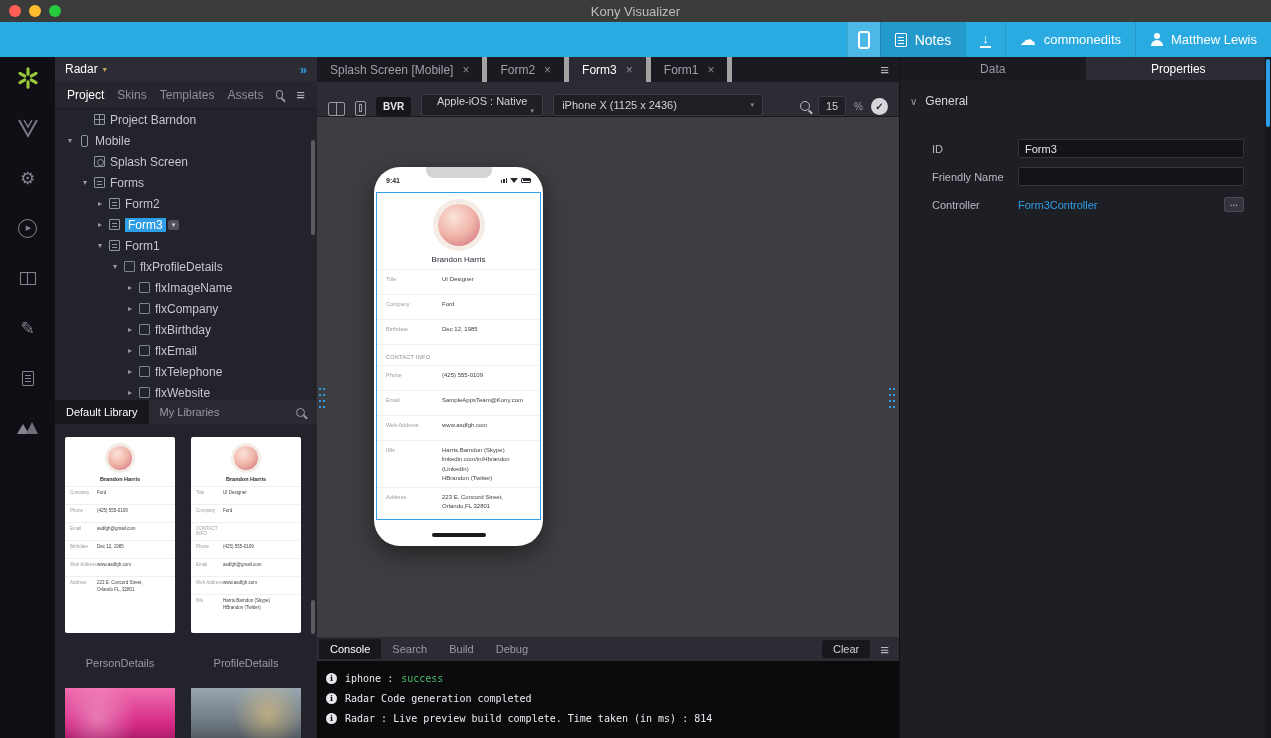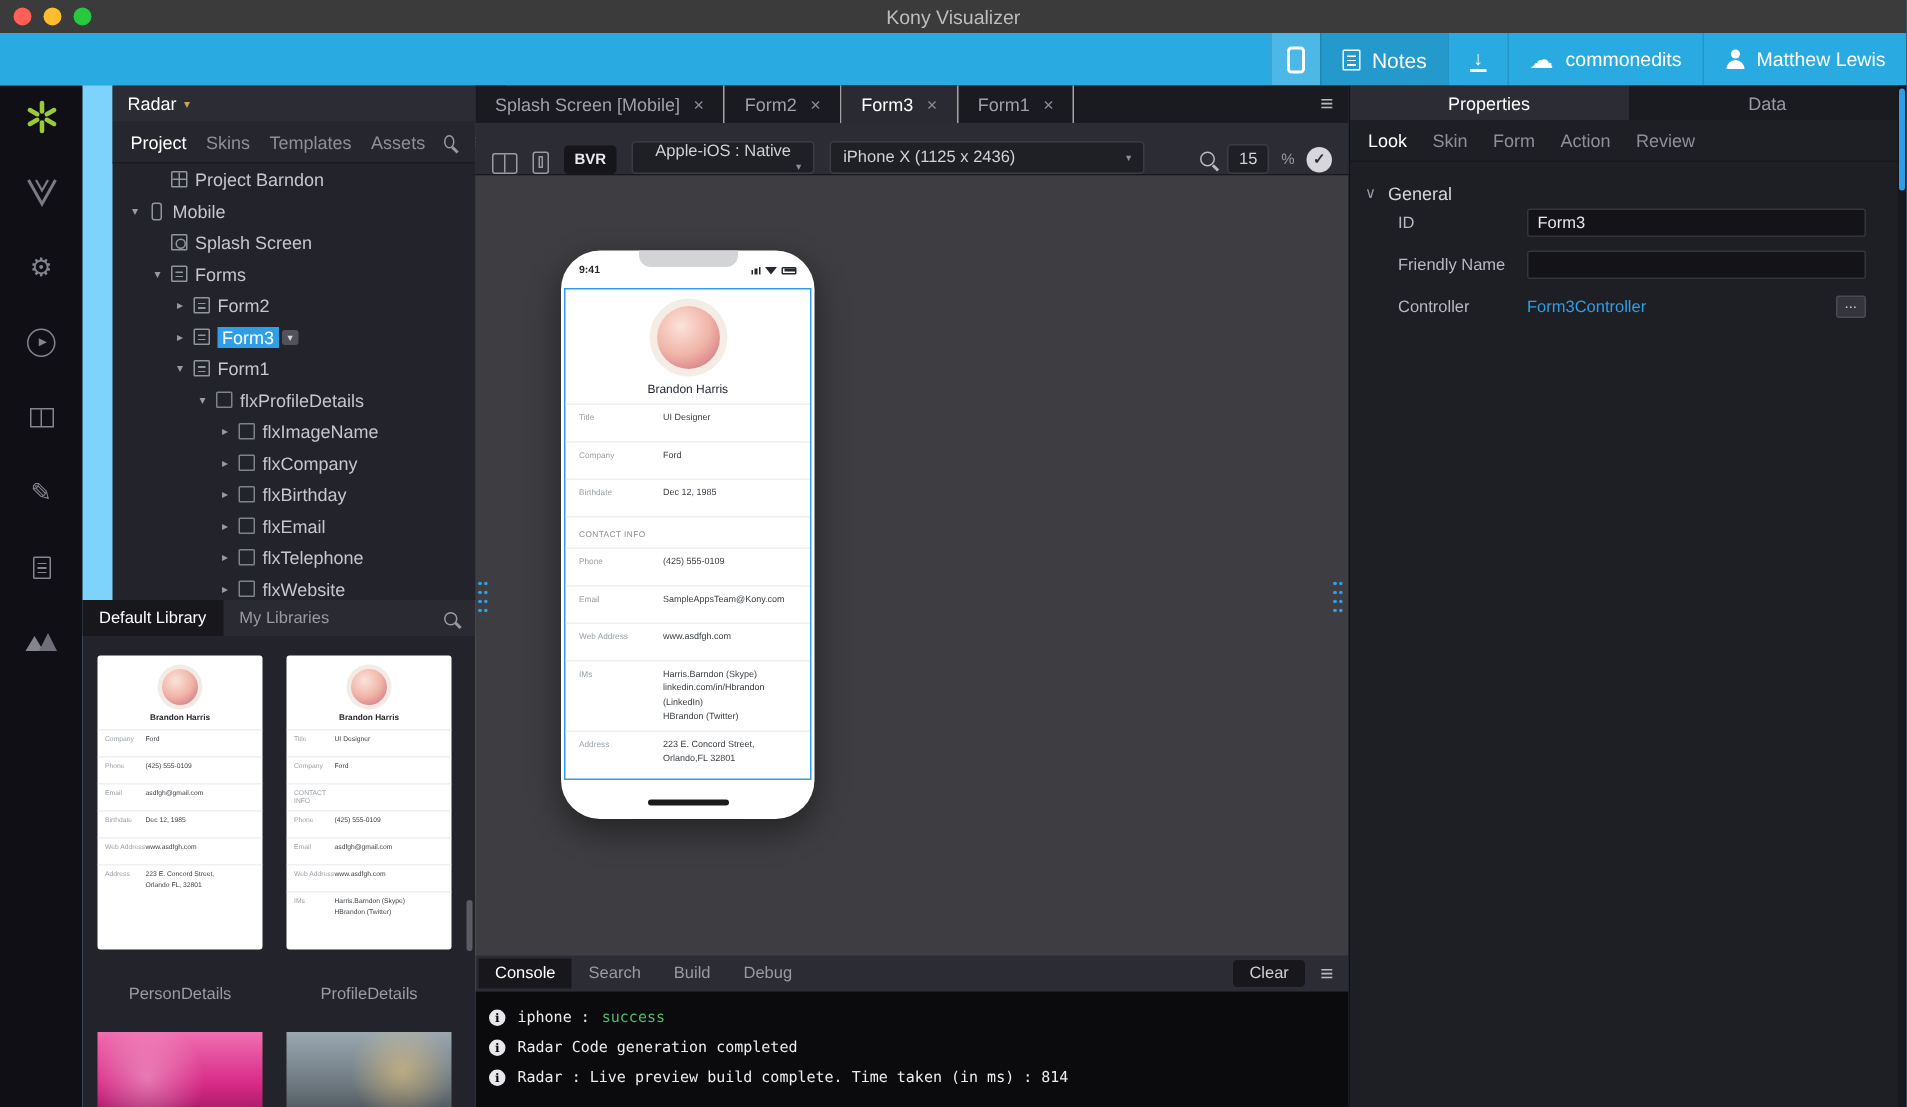--- a/index.html
+++ b/index.html
@@ -45,21 +45,21 @@
   .icon-doc { width:12px; height:15px; border:1px solid #85858f; border-radius:1px; position:relative; }
   .icon-doc::after { content:""; position:absolute; left:2px; right:2px; top:3px; height:8px;
     background:repeating-linear-gradient(#85858f 0 1px, transparent 1px 3px); }
   .icon-mountain { position:relative; width:22px; height:12px; }
   .icon-mountain::before { content:""; position:absolute; left:0; bottom:0; border-left:6px solid transparent;
     border-right:6px solid transparent; border-bottom:10px solid #85858f; }
   .icon-mountain::after { content:""; position:absolute; left:9px; bottom:0; border-left:6px solid transparent;
     border-right:6px solid transparent; border-bottom:12px solid #6f6f79; }
 
   
-  .explorer { position:absolute; left:55px; top:57px; width:262px; height:343px; background:#23232b; overflow:hidden;margin-left:20px; }
+  .explorer { position:absolute; left:55px; top:57px; width:262px; height:343px; background:#23232b; overflow:hidden; }
   .radar-bar { height:24px; background:#2c2c34; display:flex; align-items:center; padding:0 10px;
                font-size:12px; color:#fff; gap:5px; }
   .radar-caret { font-size:8px; color:#c9a35a; }
   .dbl-chev { margin-left:auto; color:#2e9fe6; font-size:13px; font-weight:bold; }
   .explorer-tabs { height:28px; display:flex; align-items:center; gap:13px; padding:0 12px; font-size:12px;
                    color:#8f8f99; background:#26262e; border-bottom:1px solid #1b1b21; }
   .explorer-tabs .etabitem.active { color:#fff; }
   .mag { width:9px; height:9px; border:1.5px solid #9a9aa3; border-radius:50%; position:relative; display:inline-block; }
   .mag::after { content:""; position:absolute; width:5px; height:1.5px; background:#9a9aa3;
                 transform:rotate(45deg); right:-4px; bottom:-2px; }
@@ -112,21 +112,21 @@
       radial-gradient(circle at 30% 35%, rgba(255,255,255,0.35), transparent 40%),
       linear-gradient(180deg,#f06eb0 0%, #d62a86 40%, #8e1257 72%, #2c0a1e 100%); }
   .thumb2 { left:136px; background:
       radial-gradient(circle at 70% 30%, rgba(255,210,120,0.5), transparent 35%),
       linear-gradient(180deg,#9aa7b0 0%, #6d7880 40%, #3a4046 75%, #22262a 100%); }
   .lscroll { position:absolute; right:2px; top:200px; width:4px; height:34px; background:#8a8a93; opacity:.55; border-radius:2px; }
 
   
   .center { position:absolute; left:317px; top:57px; width:582px; bottom:0; background:#3e3e42; }
   .etabs { height:25px; background:#1a1a21; display:flex; align-items:stretch; font-size:12px; color:#9fa0a8; }
-  .etab { display:flex; align-items:center; gap:9px; padding:0 13px; border-right:1px solid #a3a3a3; }
+  .etab { display:flex; align-items:center; gap:9px; padding:0 13px; border-right:5px solid #a3a3a3; }
   .etab.active { background:#2a2a32; color:#fff; }
   .etab .x { color:#8a8a93; font-size:12px; }
   .etabs-menu { margin-left:auto; align-self:center; margin-right:10px; }
 
   .toolbar { height:35px; background:#2c2c34; display:flex; align-items:flex-end; padding:0 11px; gap:10px;
              border-bottom:1px solid #18181d; }
   .tbi-book { width:17px; height:14px; border:1px solid #9a9aa3; border-radius:2px; position:relative; }
   .tbi-book::after { content:""; position:absolute; left:7px; top:0; bottom:0; width:1px; background:#9a9aa3; }
   .tbi-device { width:11px; height:15px; border:1px solid #9a9aa3; border-radius:2px; position:relative; }
   .tbi-device::after { content:""; position:absolute; left:3px; top:2px; right:3px; bottom:3px; border:1px solid #9a9aa3; }
@@ -675,29 +675,22 @@
             <span class="cinfo">i</span>
             <span class="ctext">Radar : Live preview build complete. Time taken (in ms) : 814</span>
             <span class="caccent"></span>
           </div>
         </div>
     </div>
   </div>
 
   <div class="props">
     <div class="ptabs">
+      <span class="ptab">Data</span>
       <span class="ptab active">Properties</span>
-      <span class="ptab">Data</span>
-    </div>
-    <div class="psubtabs">
-      <span class="psub active">Look</span>
-      <span class="psub">Skin</span>
-      <span class="psub">Form</span>
-      <span class="psub">Action</span>
-      <span class="psub">Review</span>
     </div>
     <div class="section-hdr">
       <span class="chev">∨</span>
       <span>General</span>
     </div>
     <div class="fields">
       <div class="frow">
         <span class="flabel">ID</span>
         <input class="finput" value="Form3" style="">
       </div>

